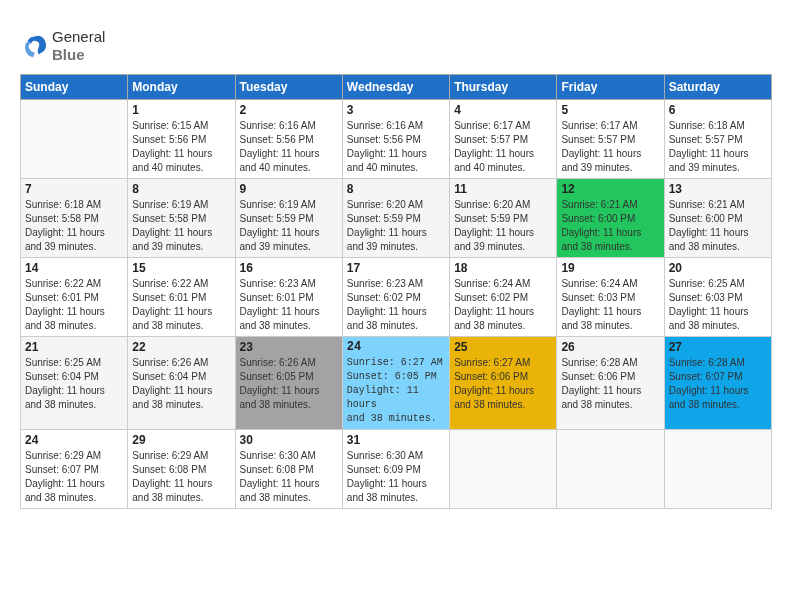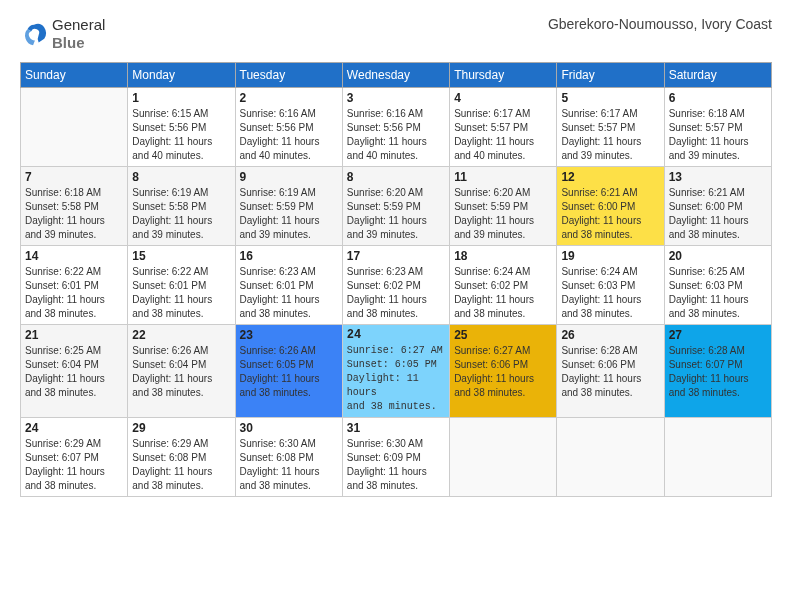--- a/index.html
+++ b/index.html
@@ -6,21 +6,21 @@
     body {
       width: 792px;
       height: 612px;
       font-family: Arial, sans-serif;
       background: #fff;
       overflow: hidden;
     }
     .page {
       width: 792px;
       height: 612px;
-      padding: 16px 20px 10px 20px;
+      padding: 28px 20px 10px 20px;
     }
     .header {
       display: flex;
       justify-content: space-between;
       align-items: flex-start;
       margin-bottom: 10px;
     }
     .logo {
       display: flex;
       align-items: center;
@@ -50,21 +50,21 @@
     }
     .calendar {
       width: 100%;
       border-collapse: collapse;
       table-layout: fixed;
     }
     .calendar thead th {
       background-color: #2070c8;
       color: #fff;
       font-size: 12px;
-      font-weight: normal;
+      font-weight: bold;
       padding: 5px 4px;
       border: 1px solid #aaa;
       text-align: left;
     }
     .calendar tbody td {
       border: 1px solid #ccc;
       vertical-align: top;
       padding: 3px 4px;
       font-size: 9.5px;
       color: #333;
@@ -95,21 +95,20 @@
       <svg class="logo-icon" viewBox="0 0 30 30">
         <path d="M15 5 Q22 2 26 8 Q30 14 26 20 L20 24 Q18 20 20 16 Q22 12 18 10 Q14 8 12 12 L8 10 Q10 5 15 5Z" fill="#2070c8"></path>
         <path d="M8 10 Q4 14 6 20 Q8 26 14 27 L16 22 Q12 22 10 18 Q8 14 12 12Z" fill="#60a0e0"></path>
       </svg>
       <div class="logo-text">
         <div><span class="general">General</span></div>
         <div><span class="blue">Blue</span></div>
       </div>
     </div>
     <div class="title-block">
-      <div class="location">Gberekoro-Noumousso, Ivory Coast</div>
     </div>
   </div>
 
   <table class="calendar">
     <thead>
       <tr>
         <th>Sunday</th>
         <th>Monday</th>
         <th>Tuesday</th>
         <th>Wednesday</th>
@@ -193,21 +192,21 @@
 Daylight: 11 hours
 and 39 minutes.</div>
           </td>
           <td style="background: rgb(245, 245, 245);">
             <div class="day-number">11</div>
             <div class="day-info" style="white-space: pre-line;">Sunrise: 6:20 AM
 Sunset: 5:59 PM
 Daylight: 11 hours
 and 39 minutes.</div>
           </td>
-          <td style="background: #fde047;">
+          <td style="background: #22c55e;">
             <div class="day-number">12</div>
             <div class="day-info" style="white-space: pre-line;">Sunrise: 6:21 AM
 Sunset: 6:00 PM
 Daylight: 11 hours
 and 38 minutes.</div>
           </td>
           <td style="background: rgb(245, 245, 245);">
             <div class="day-number">13</div>
             <div class="day-info" style="white-space: pre-line;">Sunrise: 6:21 AM
 Sunset: 6:00 PM
@@ -274,21 +273,21 @@
 Daylight: 11 hours
 and 38 minutes.</div>
           </td>
           <td style="background: rgb(245, 245, 245);">
             <div class="day-number">22</div>
             <div class="day-info" style="white-space: pre-line;">Sunrise: 6:26 AM
 Sunset: 6:04 PM
 Daylight: 11 hours
 and 38 minutes.</div>
           </td>
-          <td style="background: #3b82f6;">
+          <td style="background: #a3a3a3;">
             <div class="day-number">23</div>
             <div class="day-info" style="white-space: pre-line;">Sunrise: 6:26 AM
 Sunset: 6:05 PM
 Daylight: 11 hours
 and 38 minutes.</div>
           </td>
           <td style="background: #7dd3fc; font-family: Liberation Mono, monospace;">
             <div class="day-number">24</div>
             <div class="day-info" style="white-space: pre-line;">Sunrise: 6:27 AM
 Sunset: 6:05 PM

